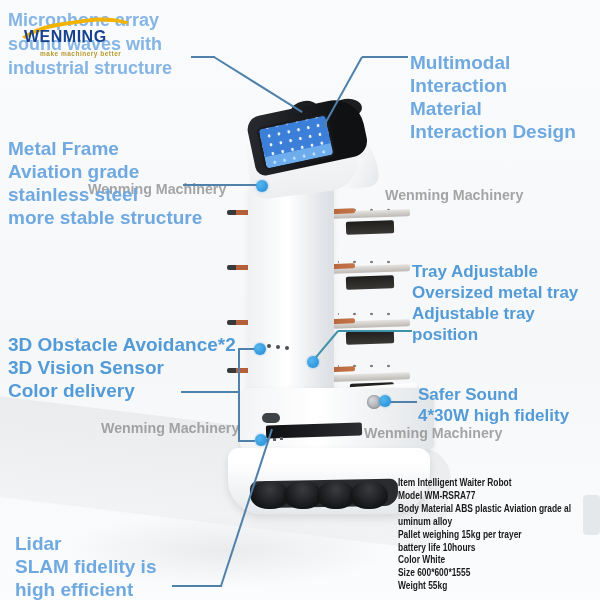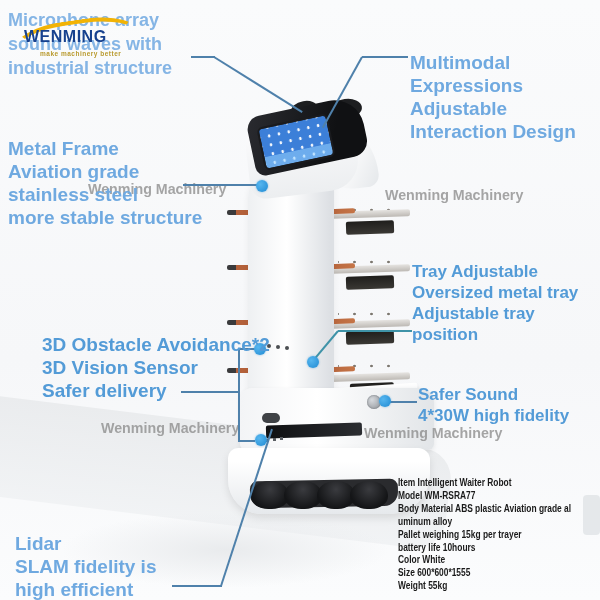--- a/index.html
+++ b/index.html
@@ -143,43 +143,43 @@
   <div class="dot z4" style="left:379px;top:395px;"></div>
 
   <div class="blk t-light z5" style="left:8px;top:8px;">
     <span>Microphone array</span>
     <span>sound waves with</span>
     <span>industrial structure</span>
   </div>
 
   <div class="blk t-med z5" style="left:410px;top:15px;margin-top:36px;">
     <span>Multimodal</span>
-    <span>Expressions</span>
-    <span>Adjustable</span>
+    <span>Interaction</span>
+    <span>Material</span>
     <span>Interaction Design</span>
   </div>
 
   <div class="blk t-deep-sm z5" style="left:412px;top:261px;">
     <span>Tray Adjustable</span>
     <span>Oversized metal tray</span>
     <span>Adjustable tray</span>
     <span>position</span>
   </div>
 
   <div class="blk t-med z5" style="left:8px;top:137px;">
     <span>Metal Frame</span>
     <span>Aviation grade</span>
     <span>stainless steel</span>
     <span>more stable structure</span>
   </div>
 
-  <div class="blk t-deep z5" style="left:8px;top:333px;margin-left:34px;">
+  <div class="blk t-deep z5" style="left:8px;top:333px;">
     <span>3D Obstacle Avoidance*2</span>
     <span>3D Vision Sensor</span>
-    <span>Safer delivery</span>
+    <span>Color delivery</span>
   </div>
 
   <div class="blk t-deep-sm z5" style="left:418px;top:384px;">
     <span>Safer Sound</span>
     <span>4*30W high fidelity</span>
   </div>
 
   <div class="blk t-med z5" style="left:15px;top:532px;">
     <span>Lidar</span>
     <span>SLAM fidelity is</span>

